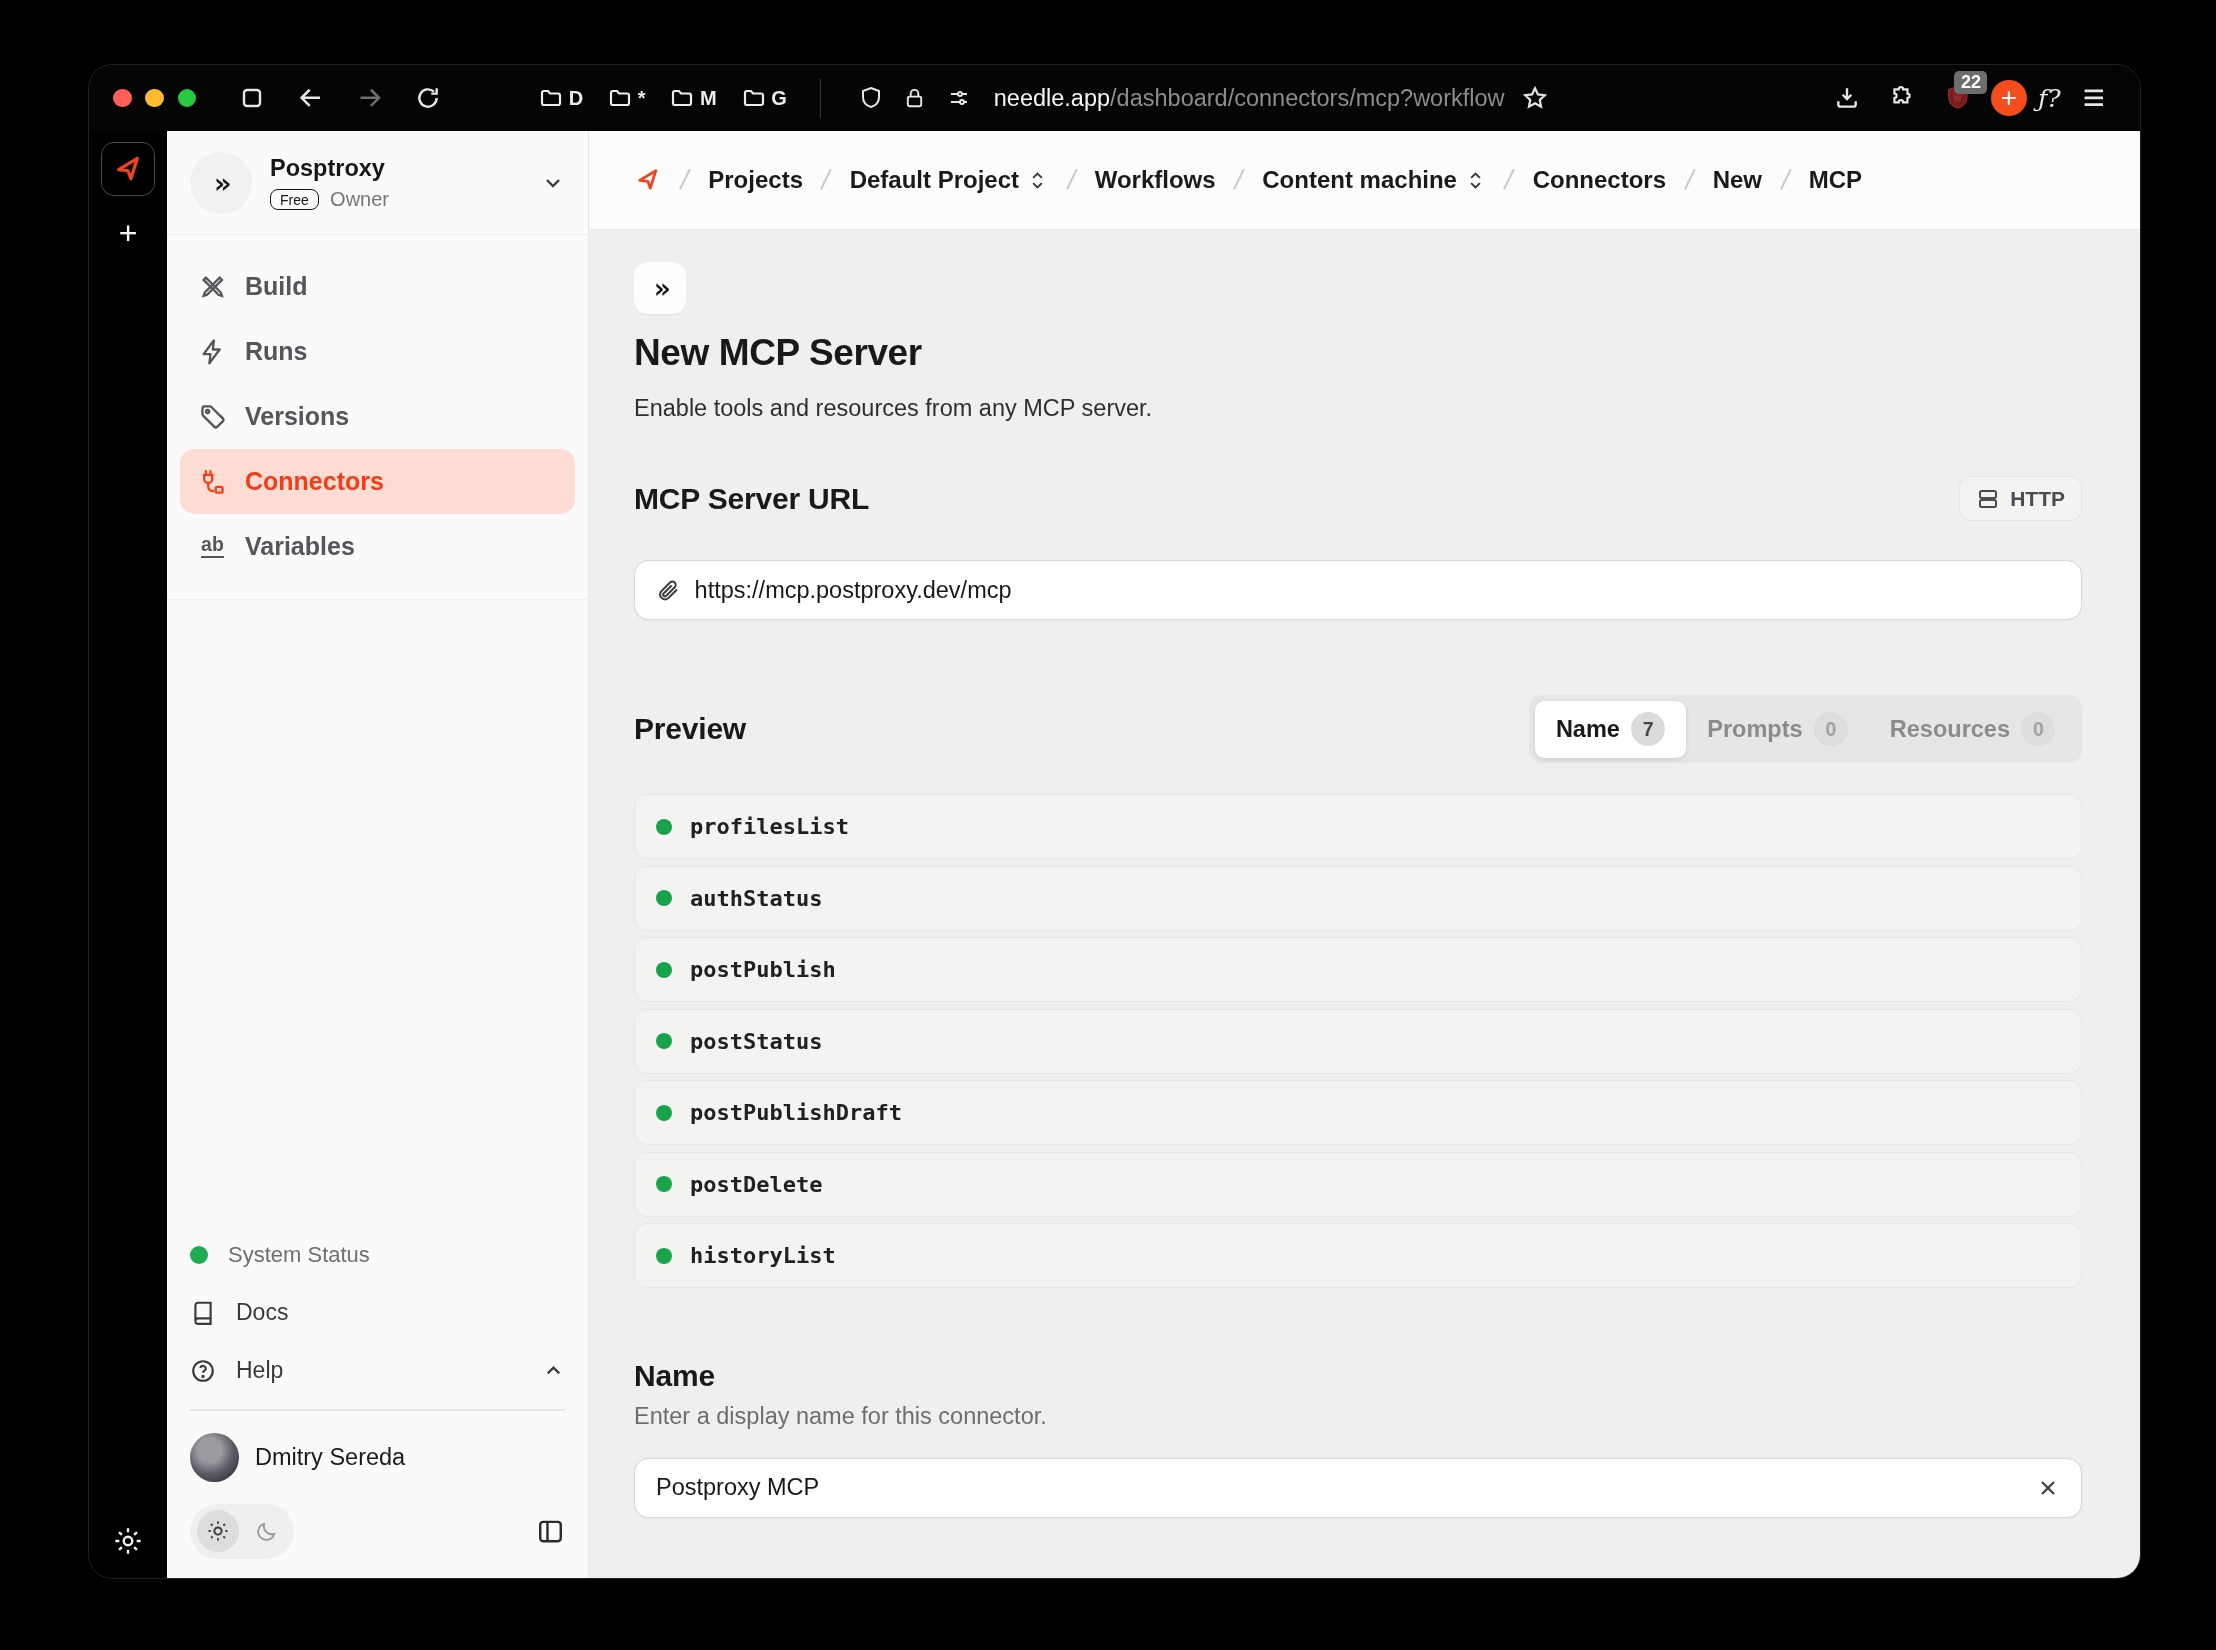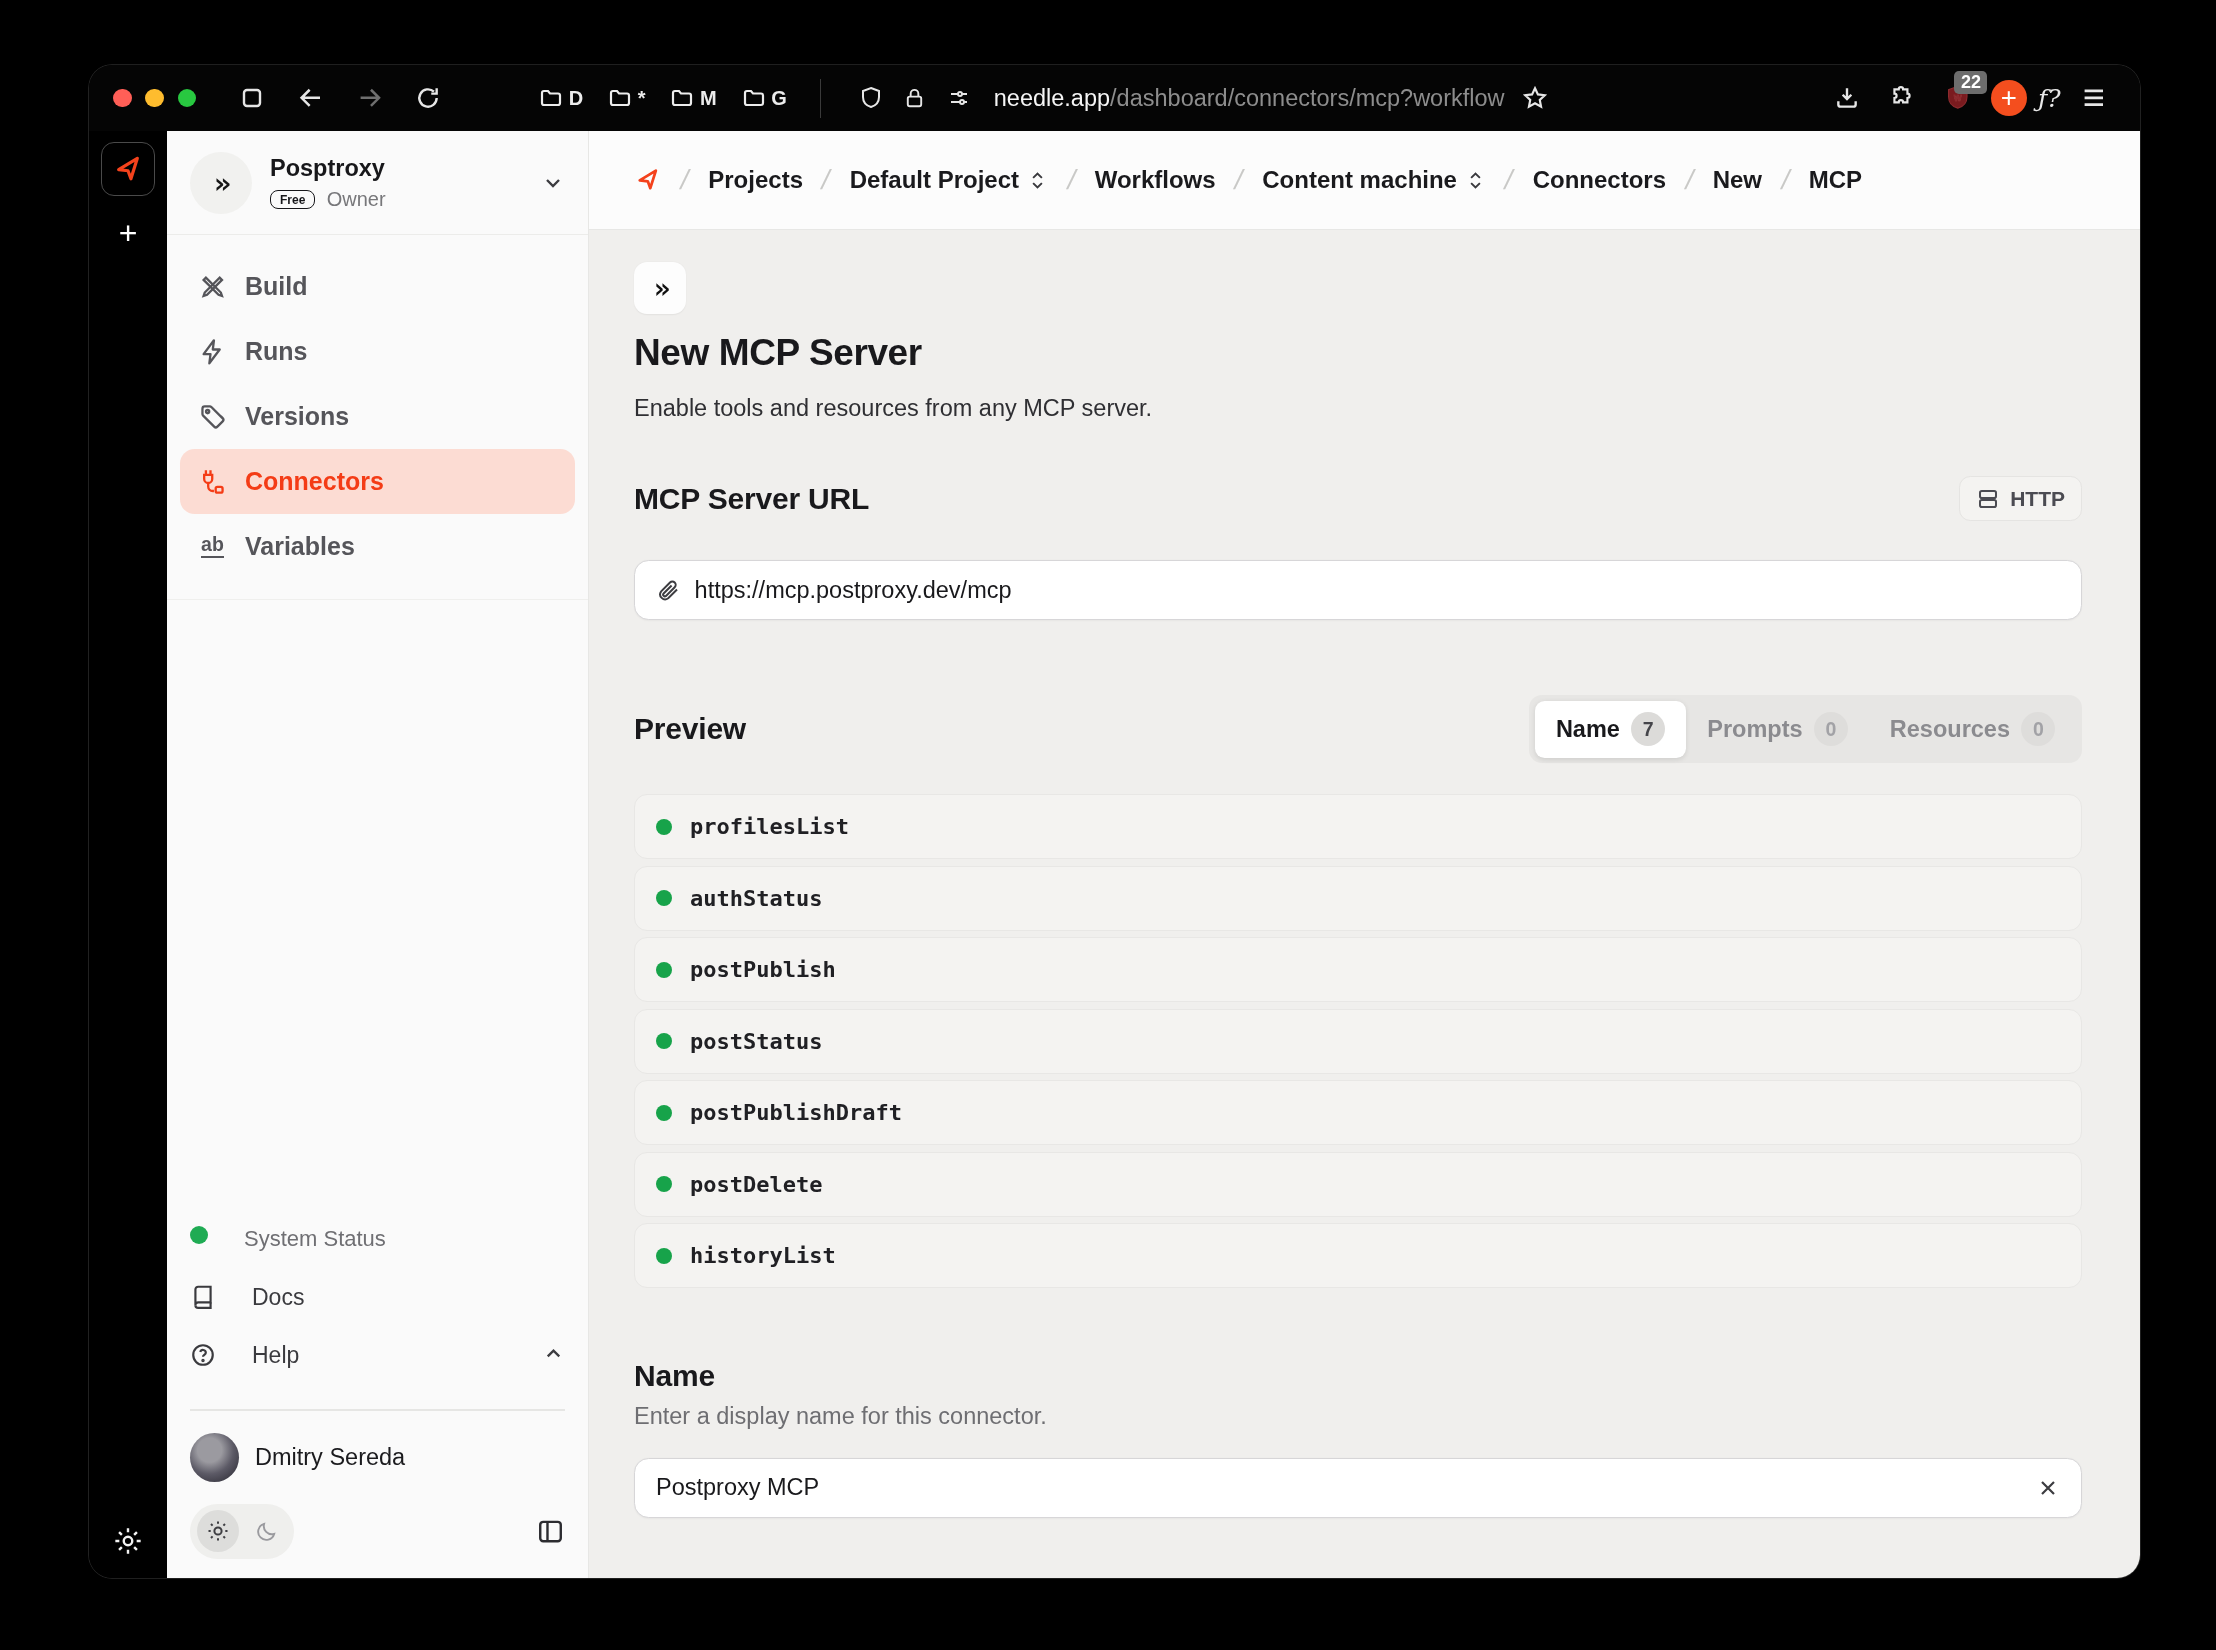--- a/index.html
+++ b/index.html
@@ -44,34 +44,34 @@
   
   .sidebar { width:422px; background:#fafafa; border-right:1.6px solid #e7e7e5; display:flex;
              flex-direction:column; flex:0 0 auto; }
   .ws { display:flex; align-items:center; padding:21px 23px 19.5px 23px; border-bottom:1.6px solid #ececea; }
   .ws-avatar { width:62px; height:62px; border-radius:50%; background:#f1f1ef; display:flex; align-items:center;
                justify-content:center; font-family:"DejaVu Sans Mono", monospace; font-weight:bold;
                font-size:29px; color:#161616; letter-spacing:-3.2px; }
   .ws-meta { margin-left:18px; }
   .ws-name { font-size:23.5px; font-weight:700; color:#17171a; }
   .ws-sub { display:flex; align-items:center; gap:11.3px; margin-top:6.5px; }
-  .ws-plan { font-size:12px; font-weight:700; color:#17171a; border:1.6px solid #17171a; border-radius:8px; padding:1.6px 9px; }
+  .ws-plan { font-size:14px; font-weight:400; color:#17171a; border:1.6px solid #17171a; border-radius:8px; padding:1.6px 9px; }
   .ws-role { font-size:20px; color:#77777a; }
   .ws-chev { margin-left:auto; color:#3c3c40; }
 
   .nav { padding:19.5px 13px; display:flex; flex-direction:column; border-bottom:1.6px solid #efefed; }
   .nav-item { display:flex; align-items:center; gap:18px; height:65px; padding:0 18px; border-radius:14.6px;
               color:#55555a; font-size:25px; font-weight:600; }
   .nav-item .nv-ic { color:#55555a; display:flex; width:29px; justify-content:center; }
   .nav-item.active { background:#fcdcd3; color:#f43c16; }
   .nav-item.active .nv-ic { color:#f43c16; }
   .var-glyph { font-size:19.5px; font-weight:700; font-family:"Liberation Sans", sans-serif; border-bottom:2.4px solid currentColor; line-height:1; padding-bottom:0.8px; }
 
   .side-footer { margin-top:auto; padding:8px 23px 19.5px 23px; }
-  .sf-row { display:flex; align-items:flex-start; gap:36px; height:58px; font-size:23px; color:#3a3a3e; }
+  .sf-row { display:flex; align-items:center; gap:20px; height:58px; font-size:23px; color:#3a3a3e; }
   .sf-row.status { color:#6f6f73; font-size:22px; }
   .dot-green { width:18px; height:18px; border-radius:50%; background:#1fab53; flex:0 0 auto; }
   .sf-chev { margin-left:auto; color:#3c3c40; }
   .sf-div { height:1.6px; background:#e6e6e4; margin:9.7px 0 11.3px 0; }
   .user-row { display:flex; align-items:center; gap:16px; height:70px; font-size:23.5px; color:#1b1b1e; }
   .user-avatar { width:49px; height:49px; border-radius:50%;
                  background:radial-gradient(circle at 40% 35%, #9b9aa0 0 28%, #5c5a66 55%, #23222b 100%); }
   .bottom-row { display:flex; align-items:center; margin-top:11.3px; }
   .theme-toggle { display:flex; align-items:center; gap:6.5px; background:#efefed; border-radius:810px; padding:6.5px; }
   .tt-btn { width:42px; height:42px; border-radius:50%; display:flex; align-items:center; justify-content:center; color:#3e3e42; }

